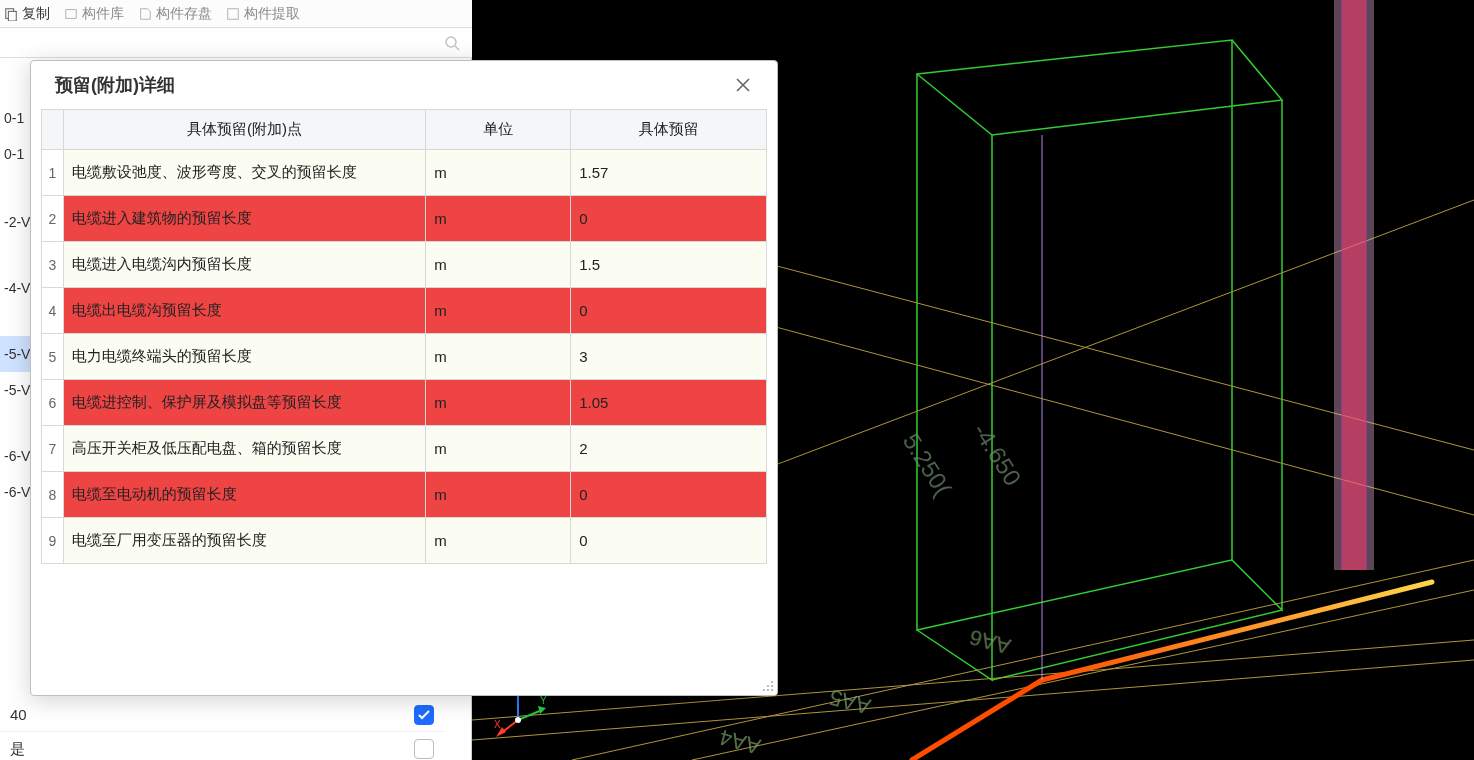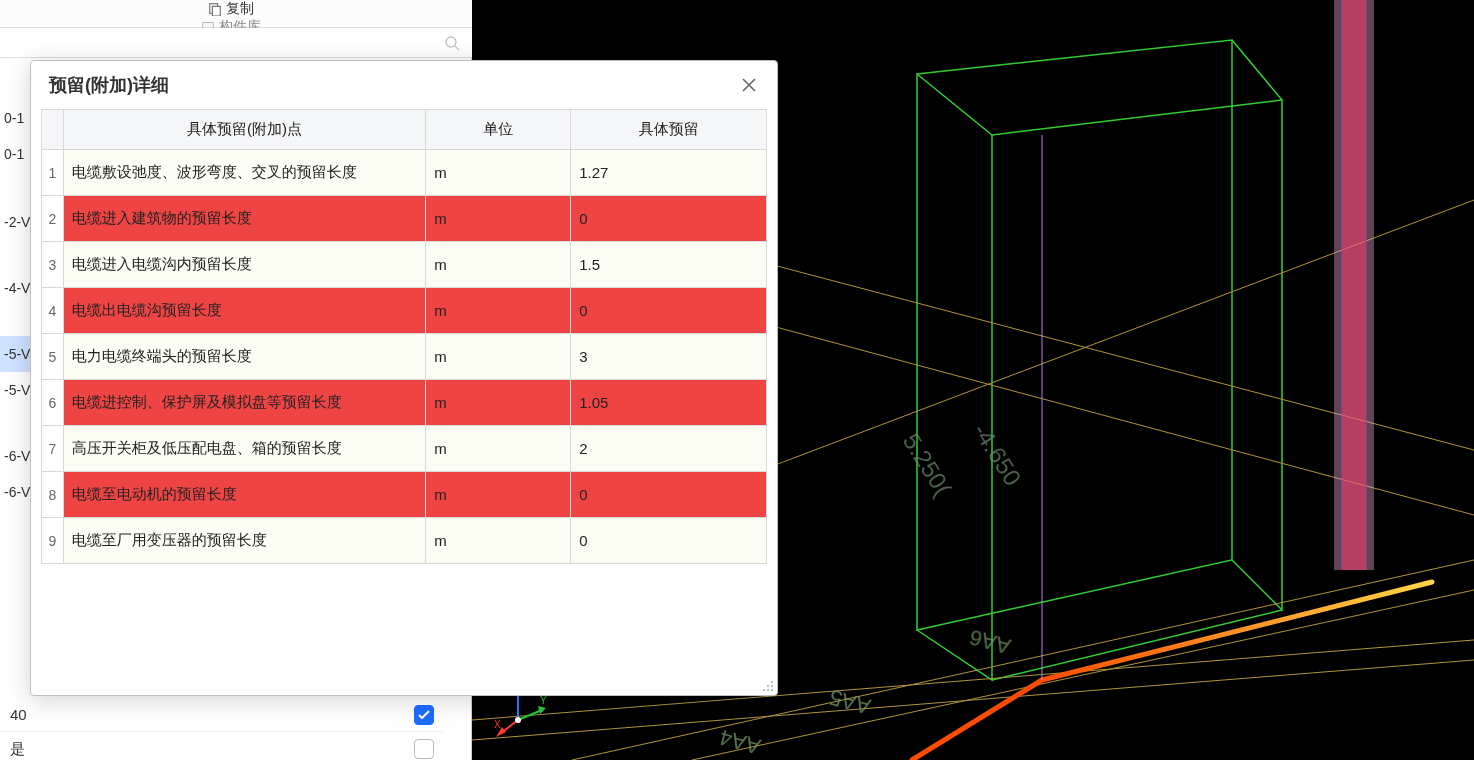--- a/index.html
+++ b/index.html
@@ -1,19 +1,19 @@
 <!DOCTYPE html>
 <html><head>
   <meta charset="utf-8">
   <style>
     * { margin: 0; padding: 0; box-sizing: border-box; font-family: "Microsoft YaHei", "微软雅黑", sans-serif; }
     body { width: 1474px; height: 760px; position: relative; overflow: hidden; background: #f5f5f5; }
 
     
-    .toolbar { position: absolute; top: 0; left: 0; height: 28px; display: flex; align-items: center; padding-left: 4px; color: #888; font-size: 14px; border-bottom: 1px solid #ddd; width: 472px; background: #fcfcfc; flex-direction: column; }
+    .toolbar { position: absolute; top: 0; left: 0; height: 28px; display: flex; align-items: center; padding-left: 4px; color: #888; font-size: 14px; border-bottom: 1px solid #ddd; width: 472px; background: #fcfcfc; }
     .toolbar .tb-item { margin-right: 14px; display: flex; align-items: center; gap: 4px; color: #8a8a8a; }
     .toolbar .tb-item.active { color: #333; }
     .tb-ico { width: 14px; height: 14px; display: inline-block; }
 
     
     .searchrow { position: absolute; top: 28px; left: 0; width: 472px; height: 30px; display:flex; justify-content:flex-end; align-items:center; padding-right:12px; border-bottom:1px solid #ddd; background:#fff; }
     .search-ico { width:16px; height:16px; opacity:.5; }
 
     
     .left-strip { position:absolute; left:0; top:58px; bottom:0; width:472px; background:#fff; border-right:1px solid #ccc; }
@@ -29,21 +29,21 @@
 
     
     .viewport { position:absolute; left:472px; top:0; right:0; bottom:0; background:#000; }
     .viewport svg { position:absolute; left:0; top:0; }
 
     
     .gizmo { position:absolute; left:488px; bottom:20px; width:60px; height:60px; }
 
     
     .dialog { position:absolute; left:30px; top:60px; width:748px; height:636px; background:#fff; border:1px solid #bfbfbf; border-radius:4px; box-shadow:0 4px 24px rgba(0,0,0,.18); display:flex; flex-direction:column; }
-    .dialog-header { height:48px; display:flex; align-items:center; justify-content:space-between; padding:0 18px; font-size:18px; font-weight:600; color:#333; }
+    .dialog-header { height:48px; display:flex; align-items:center; justify-content:space-between; padding:0 24px; font-size:18px; font-weight:600; color:#333; }
     .close-btn { width:20px; height:20px; cursor:pointer; display:flex; align-items:center; justify-content:center; }
     .dialog-body { padding:0 10px 0 10px; flex:1; overflow:auto; }
     .ptable { width:100%; border-collapse:collapse; border:1px solid #d8d8d8; font-size:15px; }
     .ptable th { background:#f4f6f8; border:1px solid #d8d8d8; height:40px; font-weight:500; color:#222; }
     .ptable td { border:1px solid #d8d8d8; height:46px; padding:0 8px; color:#222; background:#fbfdf2; }
     .ptable td.idx { width:24px; text-align:center; background:#fff; border-right:none; color:#666; font-size:14px; padding:0 2px; }
     .ptable tr.odd td.cell { background:#ef4444; }
     .dialog-footer { height:56px; display:flex; align-items:center; justify-content:flex-end; padding:0 16px; }
     .btn-primary { background:#2a7dff; color:#fff; border:none; border-radius:4px; height:34px; padding:0 36px; font-size:16px; cursor:pointer; }
     .resize-grip { position:absolute; right:2px; bottom:2px; width:14px; height:14px; }
@@ -207,21 +207,21 @@
           <th>具体预留(附加)点</th>
           <th>单位</th>
           <th>具体预留</th>
         </tr>
       </thead>
       <tbody id="rows">
           <tr>
             <td class="idx">1</td>
             <td class="cell">电缆敷设弛度、波形弯度、交叉的预留长度</td>
             <td class="cell">m</td>
-            <td class="cell">1.27</td>
+            <td class="cell">1.57</td>
           </tr>
           <tr class="odd">
             <td class="idx">2</td>
             <td class="cell">电缆进入建筑物的预留长度</td>
             <td class="cell">m</td>
             <td class="cell">0</td>
           </tr>
           <tr>
             <td class="idx">3</td>
             <td class="cell">电缆进入电缆沟内预留长度</td>

